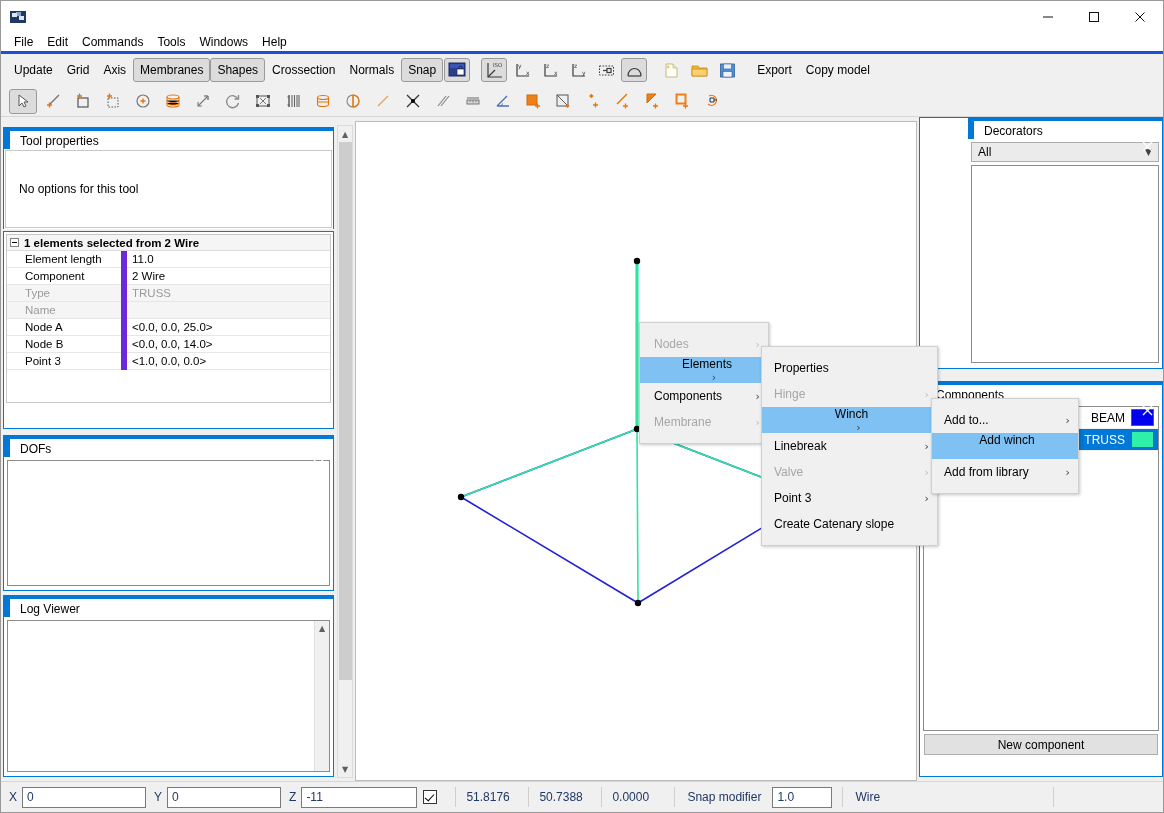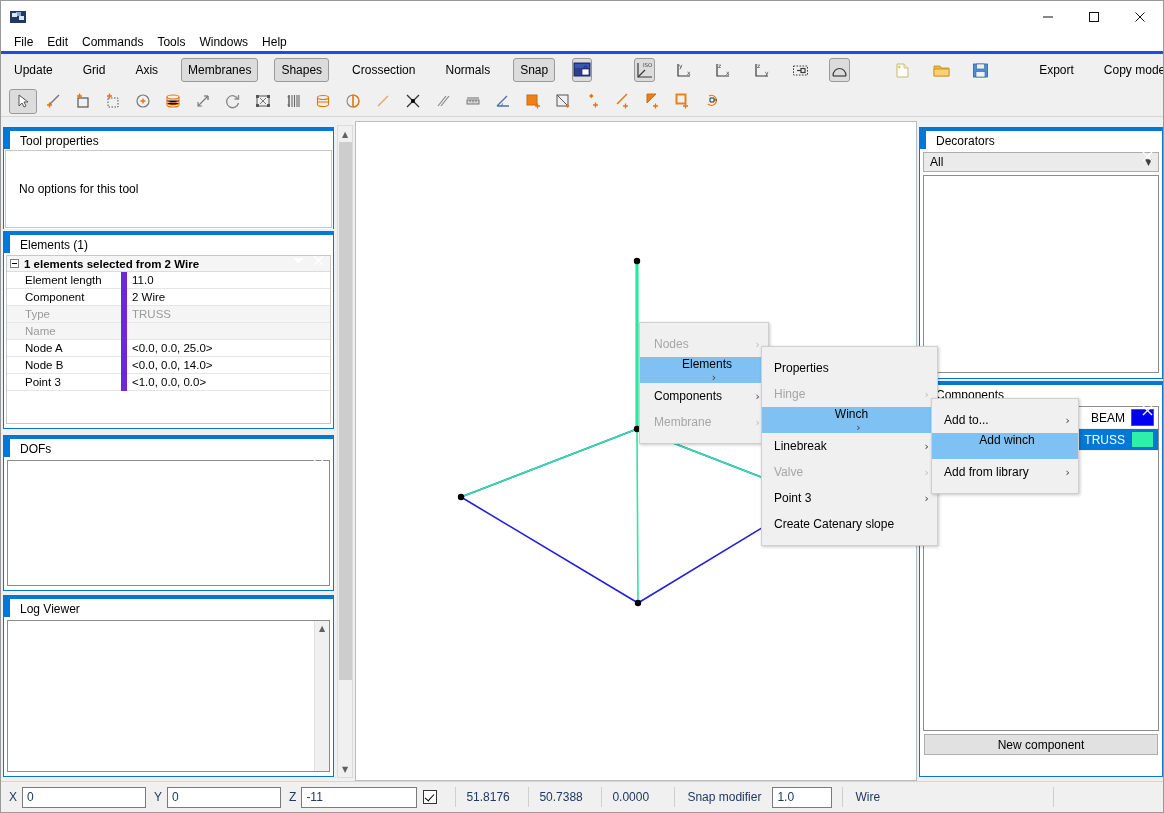--- a/index.html
+++ b/index.html
@@ -60,21 +60,21 @@
     border-bottom: 3px solid #1d4ed8;
   }
   .menubar .mi {
     padding: 2px 7px; font-size: 12px; color: #000; line-height: 16px;
   }
 
   
   .toolbar1 {
     position: absolute; left: 0; top: 54px; width: 1162px; height: 30px;
     background: #f0f0f0;
-    display: flex; align-items: center; padding-left: 6px; gap: 16px;
+    display: flex; align-items: center; padding-left: 6px; gap: 0;
   }
   .tb-text {
     padding: 3px 6px; font-size: 12px; color: #000; white-space: nowrap;
     border: 1px solid transparent; border-radius: 2px; line-height: 16px;
   }
   .tb-text.toggled {
     background: #dcdcdc;
     border: 1px solid #9a9a9a;
     border-radius: 3px;
   }
@@ -205,22 +205,23 @@
 
   
   #viewport {
     position: absolute; left: 354px; top: 120px; width: 562px; height: 660px;
     background: #fff; border: 1px solid #bcbcbc;
     overflow: hidden;
   }
 
   
   #decorators-panel {
-    left: 918px; top: 126px; width: 244px; height: 252px;
+    left: 918px; top: 116px; width: 244px; height: 252px;
     border: 1px solid #0078d7;
+    padding-left: 48px;
   }
   .combo {
     margin: 3px; height: 20px; background: #ebebeb;
     border: 1px solid #adadad; display: flex; align-items: center;
     padding: 0 6px; font-size: 12px; color: #000;
   }
   .combo .cv { flex: 1; }
   .combo .chev { color: #404040; font-size: 9px; font-family: "DejaVu Sans", sans-serif; }
   .list-box {
     border: 1px solid #8c8c8c; margin: 0 3px 3px 3px; background: #fff;
@@ -606,36 +607,20 @@
             </svg>
         </div>
       </div>
     </div>
     <div class="panel-body">
       <div class="tp-inner">No options for this tool</div>
     </div>
   </div>
 
   <div class="panel" id="elements-panel">
-    <div class="panel-head">
-      <div class="panel-tab">Elements (1)</div>
-      <div class="panel-head-btns">
-        <div class="hbtn">
-          <svg width="13" height="11" viewBox="0 0 13 11">
-              <path d="M1.5 3 L6.5 8.5 L11.5 3 Z" fill="#fff"></path>
-            </svg>
-        </div>
-        <div class="hbtn">
-          <svg width="11" height="11" viewBox="0 0 11 11">
-              <line x1="1" y1="1" x2="10" y2="10" stroke="#fff" stroke-width="1.3"></line>
-              <line x1="10" y1="1" x2="1" y2="10" stroke="#fff" stroke-width="1.3"></line>
-            </svg>
-        </div>
-      </div>
-    </div>
     <div class="grid">
       <div class="grid-group">
         <span class="expander"></span>
         <span>1 elements selected from 2 Wire</span>
       </div>
       <div class="grid-row">
         <div class="k">Element length</div>
         <div class="v">11.0</div>
       </div>
       <div class="grid-row">

